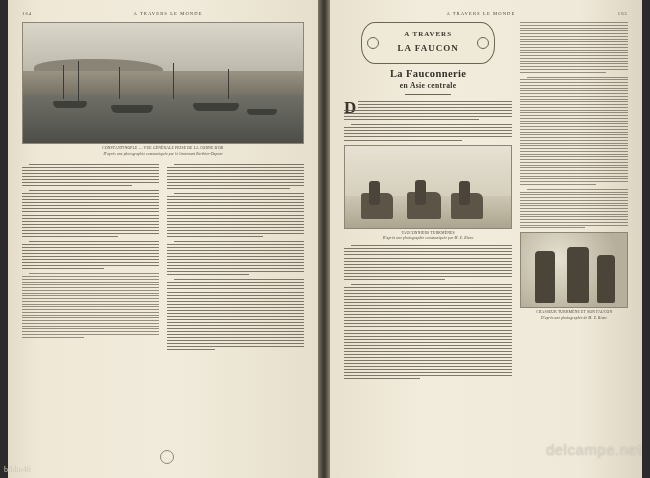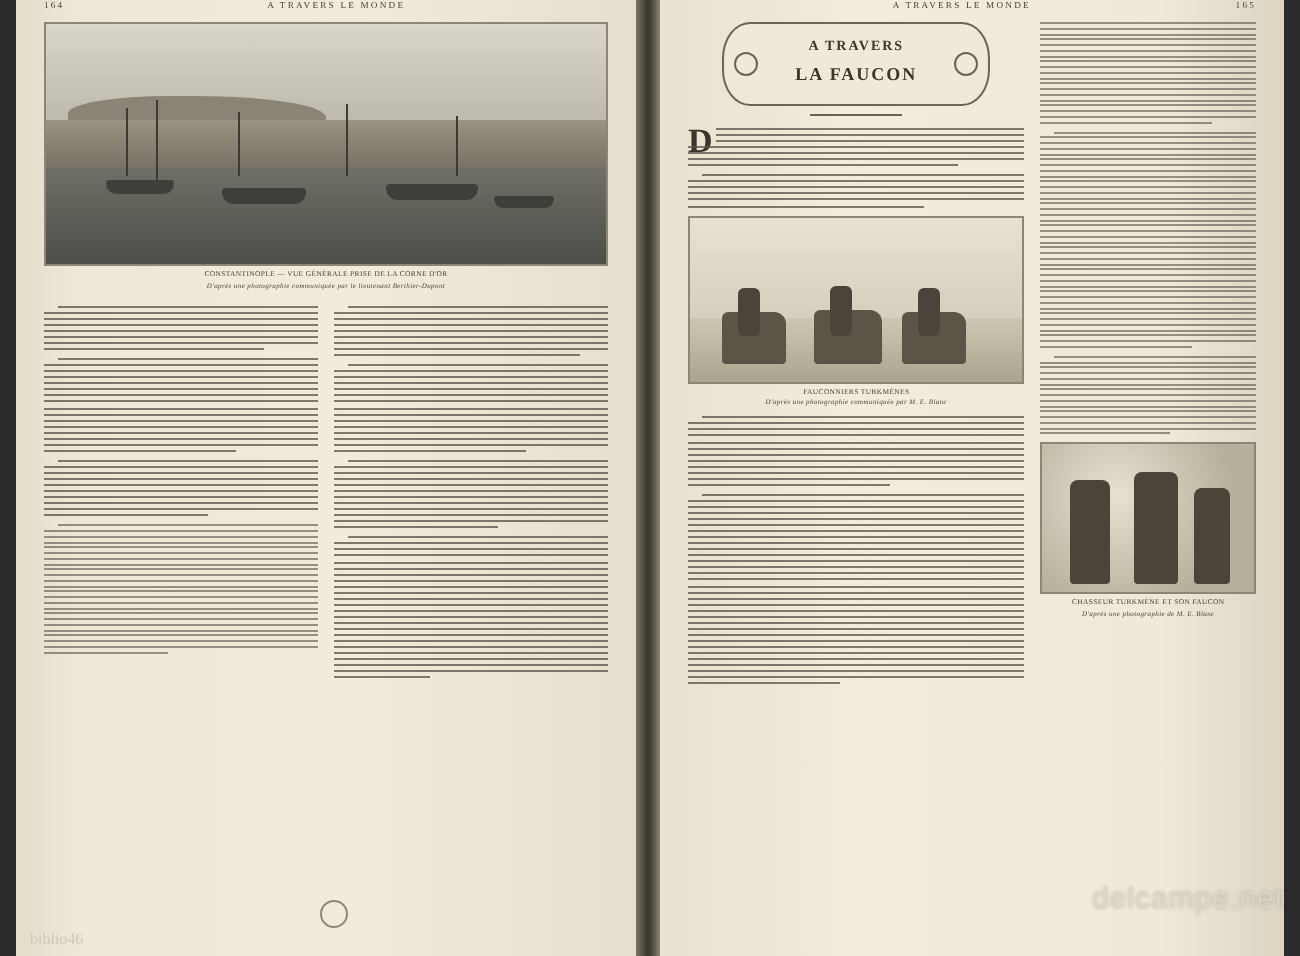--- a/index.html
+++ b/index.html
@@ -8,21 +8,21 @@
 
   
   .sheet{position:absolute;top:0;height:478px;background:#efe9dc;}
   .sheet-left{left:8px;width:310px;
     background:linear-gradient(90deg,#e4dcc9 0%,#efe8d7 10%,#f1ebdb 55%,#e6dfcd 100%);}
   .sheet-right{left:330px;width:312px;
     background:linear-gradient(90deg,#e8e1cf 0%,#f2ecdc 30%,#efe9d9 80%,#ddd5c2 100%);}
   .gutter{position:absolute;left:318px;top:0;width:13px;height:478px;
     background:linear-gradient(90deg,#7c7465,#3a362e 45%,#4a453b 60%,#9c9483);}
 
-  .inner{position:absolute;inset:0;padding:0 14px;box-sizing:border-box;}
+  .inner{position:absolute;inset:0;padding:11px 14px;box-sizing:border-box;}
 
   
   .runhead{display:flex;justify-content:space-between;align-items:baseline;
     font-size:4.6px;letter-spacing:1.1px;color:#4b4438;text-transform:uppercase;
     border-bottom:0px;margin-bottom:6px;}
   .runhead .t{flex:1;text-align:center;}
   .folio{font-size:4.6px;color:#4b4438;}
 
   
   .cut{position:relative;border:1px solid #8d8575;background:#6e6e68;}
@@ -79,21 +79,21 @@
   .horse{position:absolute;bottom:10%;background:#5c5446;border-radius:3px 6px 2px 2px;}
 
   .photo2{position:relative;border:1px solid #8d8575;background:#d3ccba;overflow:hidden;}
   .photo2 .bg{position:absolute;inset:0;background:
      radial-gradient(circle at 35% 35%,#e7e1d1,#b6af9b 70%);}
   .fig{position:absolute;bottom:6%;background:#4b4439;border-radius:4px 4px 2px 2px;}
 
   .watermark{position:absolute;right:8px;bottom:20px;color:#d8d3c6;opacity:.85;
     font-family:"Liberation Sans",sans-serif;font-size:15px;letter-spacing:.5px;
     text-shadow:0 0 2px rgba(0,0,0,.25);}
-  .corner{position:absolute;left:15px;bottom:4px;color:#cdc8bb;
+  .corner{position:absolute;left:4px;bottom:4px;color:#cdc8bb;
     font-family:Liberation Serif, serif;font-size:8px;}
   .seal{position:absolute;left:152px;bottom:14px;width:12px;height:12px;
     border:1px solid #6f6757;border-radius:50%;opacity:.75;}
 </style>
 </head>
 <body>
 
 <div class="page-wrap">
 
   <div class="sheet sheet-left">
@@ -285,20 +285,24 @@
 
         <div class="col" style="flex:1.25;">
 
           <div class="masthead">
             <div class="deco d1"></div>
             <div class="deco d2"></div>
             <div class="mt1">A TRAVERS</div>
             <div class="mt2">LA FAUCON</div>
           </div>
 
+          <div class="arttitle">
+            <div class="l1">La Fauconnerie</div>
+            <div class="l2">en Asie centrale</div>
+          </div>
           <div class="rule"></div>
 
           <div class="para">
             <span class="dropcap">D</span>
             <div class="line" style="margin-left:14px;width:calc(100% - 14px)"></div>
             <div class="line" style="margin-left:14px;width:calc(100% - 14px)"></div>
             <div class="line" style="margin-left:14px;width:calc(100% - 14px)"></div>
             <div class="line"></div>
               <div class="line"></div>
               <div class="line"></div>

